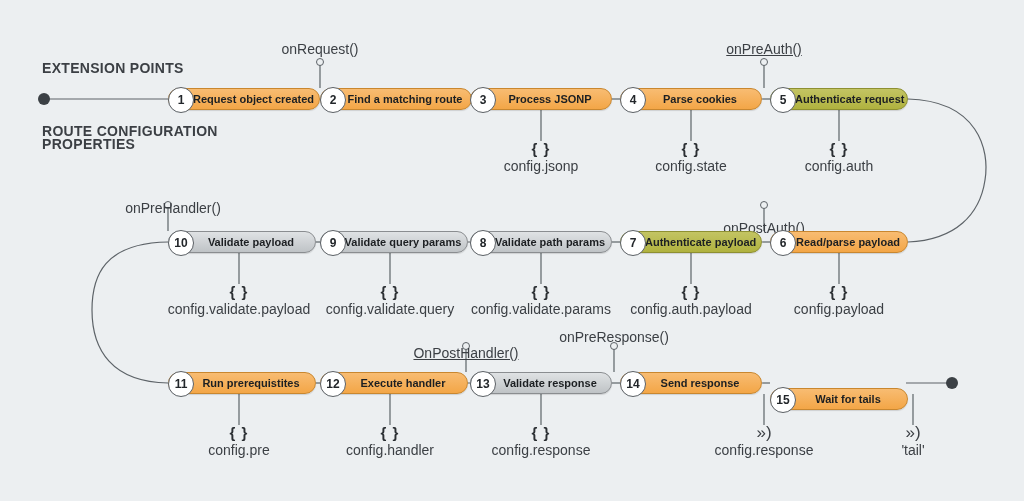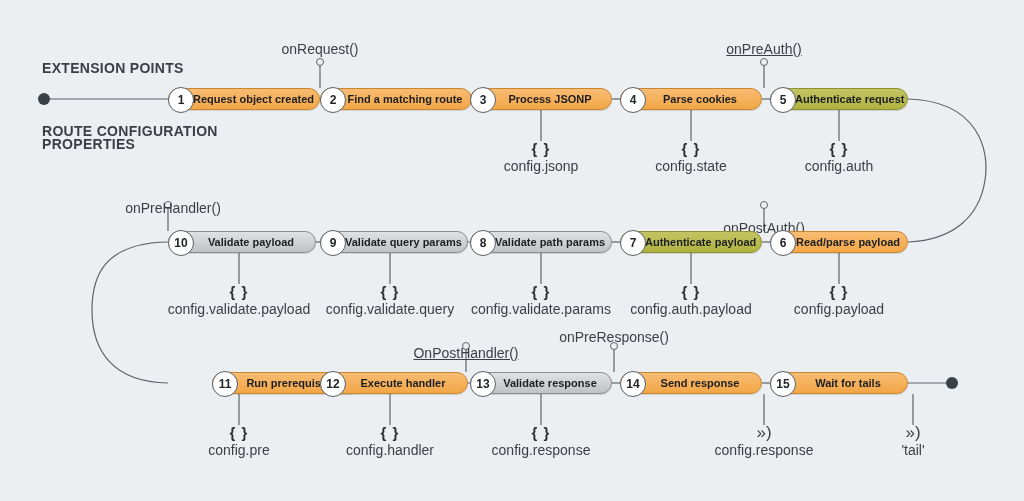--- a/index.html
+++ b/index.html
@@ -39,21 +39,21 @@
     height: 22px;
     border-radius: 11px;
     box-sizing: border-box;
     border: 1px solid #8a8d90;
     display: flex;
     align-items: center;
     box-shadow: 0 1px 1px rgba(0,0,0,0.13);
   }
   .node.orange { background: linear-gradient(#f8bc72, #f3a647); border-color: #c9872f; }
   .node.olive  { background: linear-gradient(#c3c463, #b0b23f); border-color: #8e9031; }
-  .node.gray   { background: linear-gradient(#dfe2e4, #bfc3c6); border-color: #8a8d90; }
+  .node.gray   { background: linear-gradient(#dfe2e4, #bfc3c6); border-color: #8a8d90; justify-content: center; }
 
   .node-badge {
     position: absolute;
     left: -1px;
     top: -2px;
     width: 26px;
     height: 26px;
     border-radius: 50%;
     background: #ffffff;
     border: 1.2px solid #5a5f64;
@@ -292,35 +292,35 @@
         <div class="node-label">Validate path params</div>
       </div>
       <div class="node olive" style="left: 620px; top: 231px; width: 142px;">
         <div class="node-badge">7</div>
         <div class="node-label">Authenticate payload</div>
       </div>
       <div class="node orange" style="left: 770px; top: 231px; width: 138px;">
         <div class="node-badge">6</div>
         <div class="node-label">Read/parse payload</div>
       </div>
-      <div class="node orange" style="left: 168px; top: 372px; width: 148px; margin-left: 44px;">
+      <div class="node orange" style="left: 168px; top: 372px; width: 148px;">
         <div class="node-badge">11</div>
         <div class="node-label">Run prerequistites</div>
       </div>
       <div class="node orange" style="left: 320px; top: 372px; width: 148px;">
         <div class="node-badge">12</div>
         <div class="node-label">Execute handler</div>
       </div>
       <div class="node gray" style="left: 470px; top: 372px; width: 142px;">
         <div class="node-badge">13</div>
         <div class="node-label">Validate response</div>
       </div>
       <div class="node orange" style="left: 620px; top: 372px; width: 142px;">
         <div class="node-badge">14</div>
         <div class="node-label">Send response</div>
       </div>
-      <div class="node orange" style="left: 770px; top: 372px; width: 138px;">
+      <div class="node orange" style="left: 770px; top: 388px; width: 138px;">
         <div class="node-badge">15</div>
         <div class="node-label">Wait for tails</div>
       </div>
     </div>
 
 </div>
 
 </body></html>

